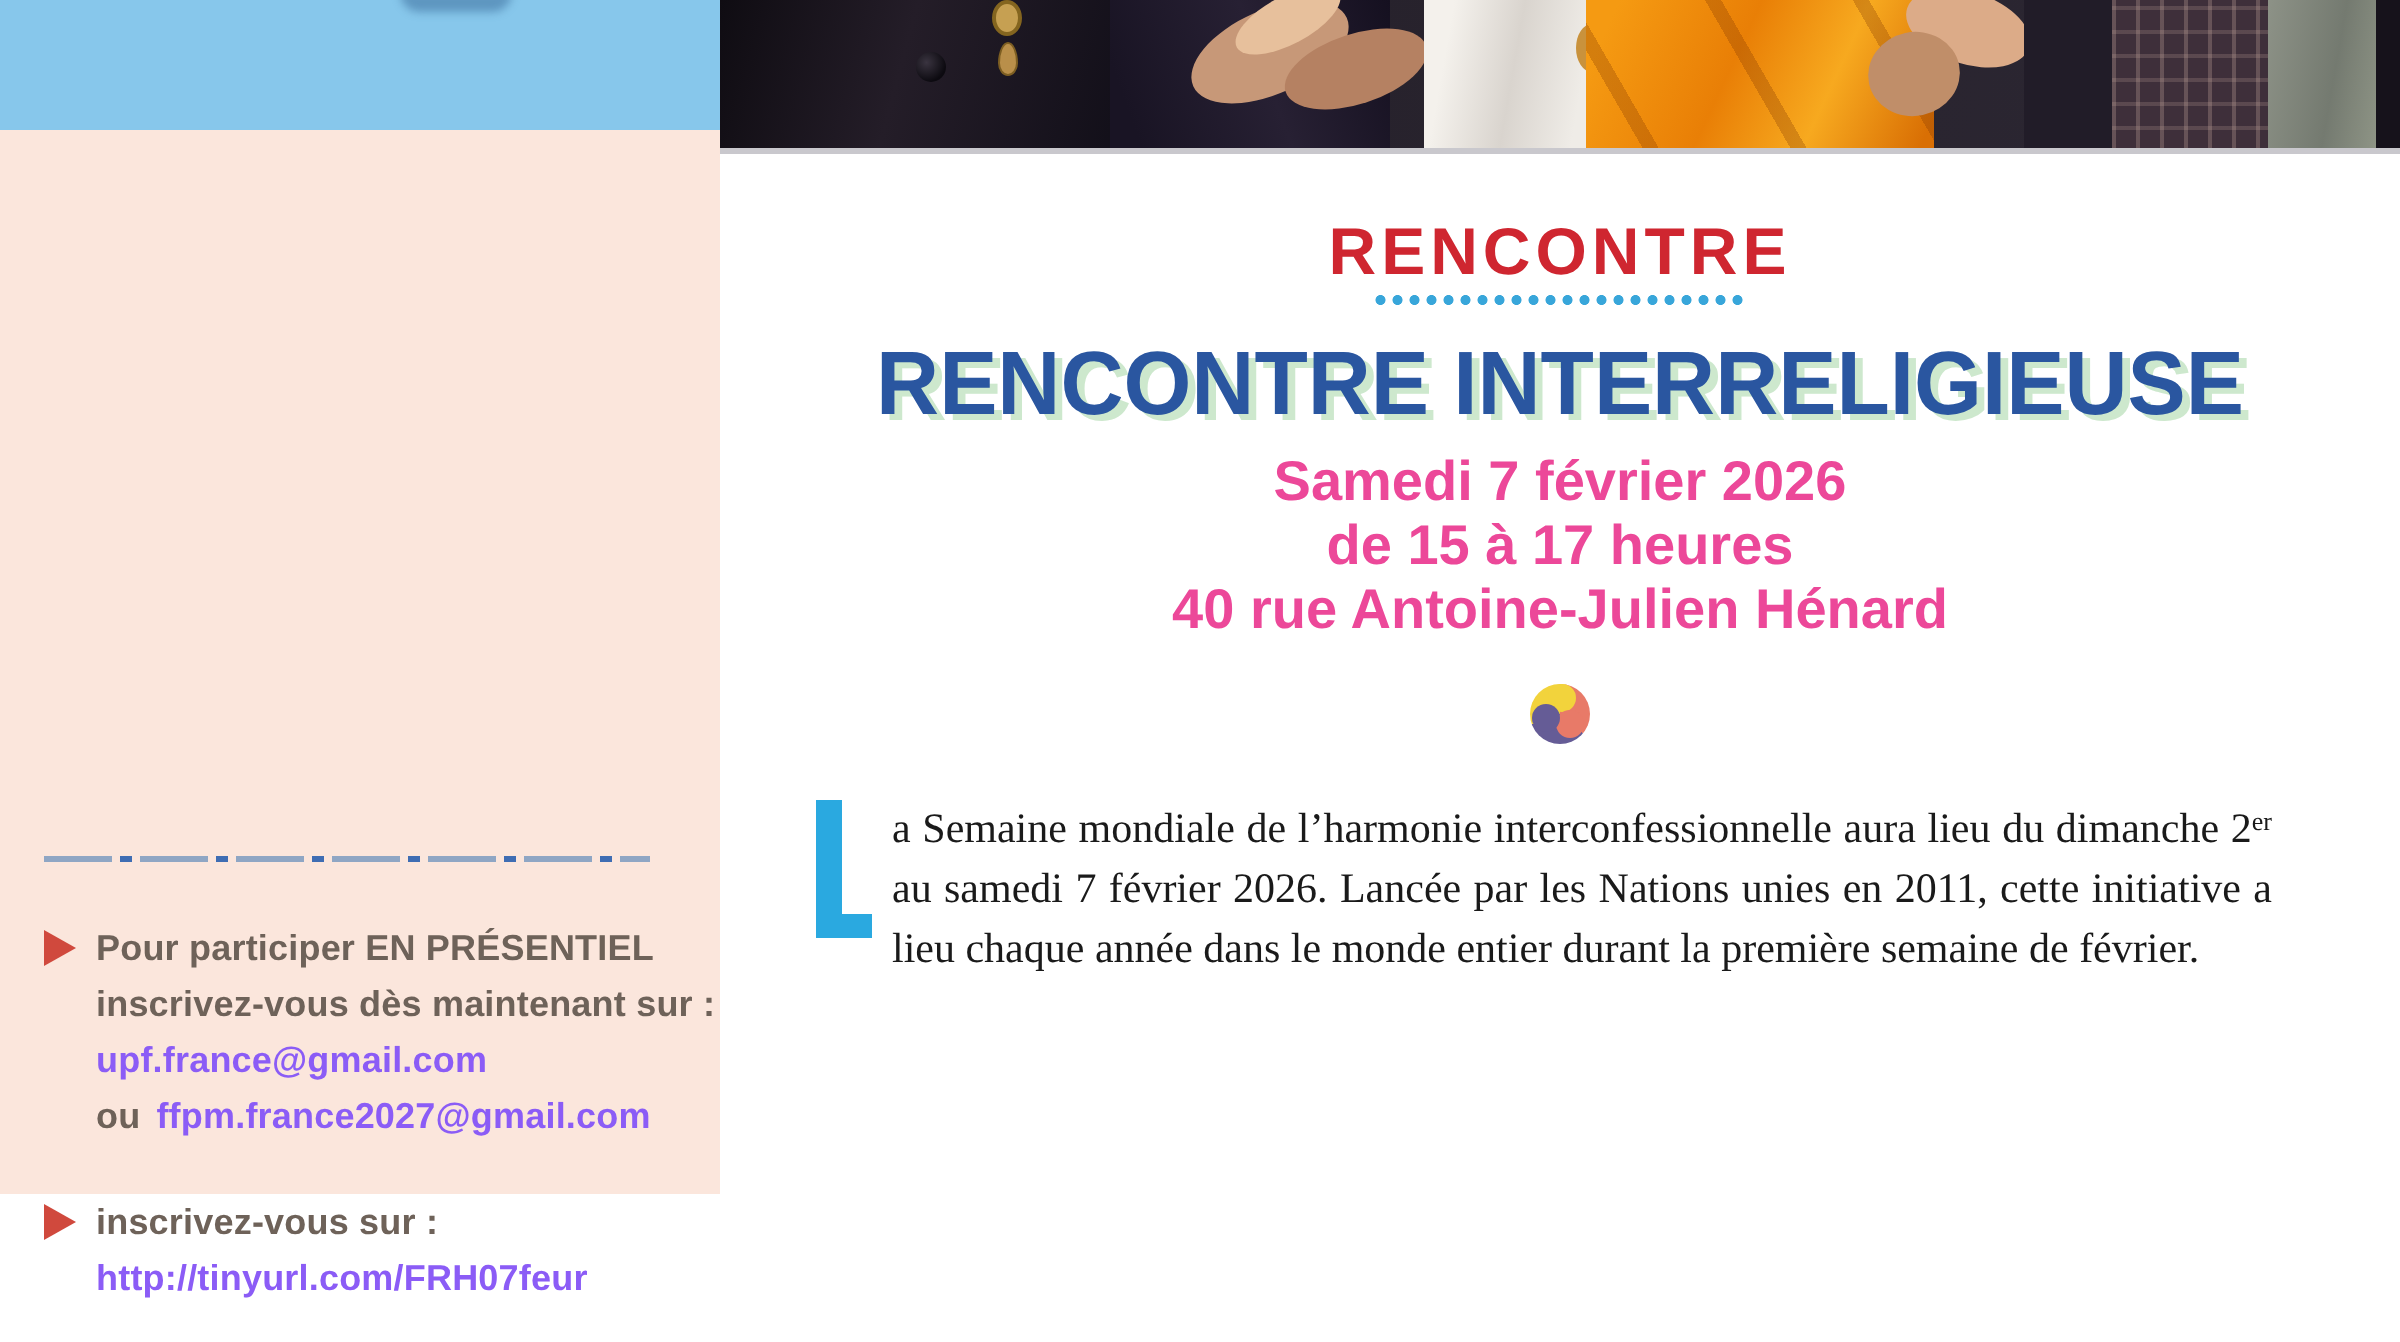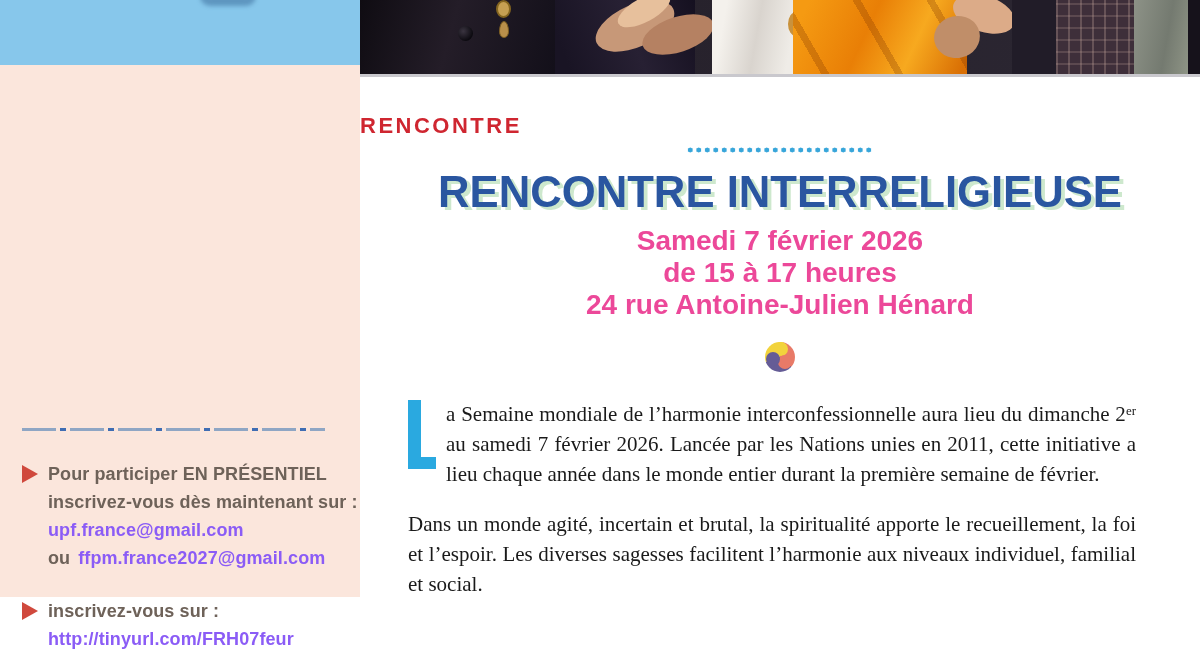--- a/index.html
+++ b/index.html
@@ -65,21 +65,21 @@
   .tri-icon { width:0; height:0; border-left:16px solid #d0493d;
               border-top:9px solid transparent; border-bottom:9px solid transparent;
               margin-top:5px; flex:none; }
   .bullet-text { margin-left:10px; font-size:18px; font-weight:700; line-height:28px;
                  color:#6e6259; letter-spacing:.1px; }
   .bullet-text .lnk { color:#8b5cf6; text-decoration:none; font-weight:700; }
   .or-word { margin-right:8px; }
 
   
   .main { position:absolute; left:360px; top:77px; width:840px; height:594px; background:#ffffff; }
-  .kicker { margin-top:34px; color:#cf2630; font-size:22px; font-weight:700;
+  .kicker { margin-top:34px; text-align:center; color:#cf2630; font-size:33px; font-weight:700;
             letter-spacing:2.5px; line-height:30px; }
   .dots { width:188px; height:6px; margin:6px auto 0;
           background:radial-gradient(circle, #38a6da 2.3px, transparent 2.7px) repeat-x;
           background-size:8.5px 6px; }
   .big-title { margin-top:13px; text-align:center; color:#2a56a0; font-size:45px; font-weight:700;
                letter-spacing:0; line-height:52px; white-space:nowrap;
                text-shadow:4px 3px 0 #cde8cd; transform:scaleX(.97); }
   .date-block { margin-top:7px; text-align:center; color:#ec4899; font-weight:700;
                 font-size:28px; line-height:32px; }
   .taegeuk { position:relative; width:30px; height:30px; margin:21px auto 0; border-radius:50%;
@@ -150,31 +150,30 @@
   </div>
 
   <div class="main">
     <div class="kicker">RENCONTRE</div>
     <div class="dots"></div>
     <div class="big-title">RENCONTRE INTERRELIGIEUSE</div>
 
     <div class="date-block">
       <div>Samedi 7 février 2026</div>
       <div>de 15 à 17 heures</div>
-      <div>24 rue Antoine-Julien Hénard</div>
+      <div>40 rue Antoine-Julien Hénard</div>
     </div>
 
     <div class="taegeuk">
       <i class="tg-yellow"></i>
       <i class="tg-red"></i>
       <i class="tg-purple"></i>
     </div>
 
     <div class="body-copy">
       <span class="dropcap">
           <span class="dc-letter">L</span>
         </span><span>a Semaine mondiale de l’harmonie interconfessionnelle aura lieu du dimanche 2</span><span class="sup">er</span><span> au samedi 7 février 2026. Lancée par les Nations unies en 2011, cette initiative a lieu chaque année dans le monde entier durant la première semaine de février.</span>
     </div>
 
-    <div class="body-copy para2">Dans un monde agité, incertain et brutal, la spiritualité apporte le recueillement, la foi et l’espoir. Les diverses sagesses facilitent l’harmonie aux niveaux individuel, familial et social.</div>
   </div>
 
 </div>
 
 </body></html>

